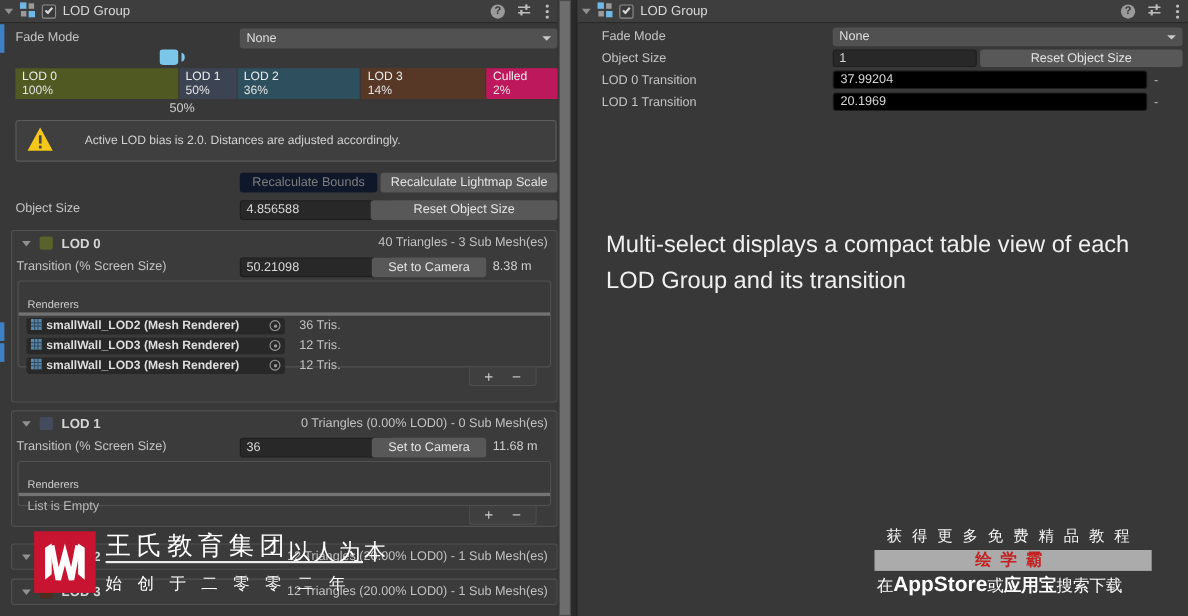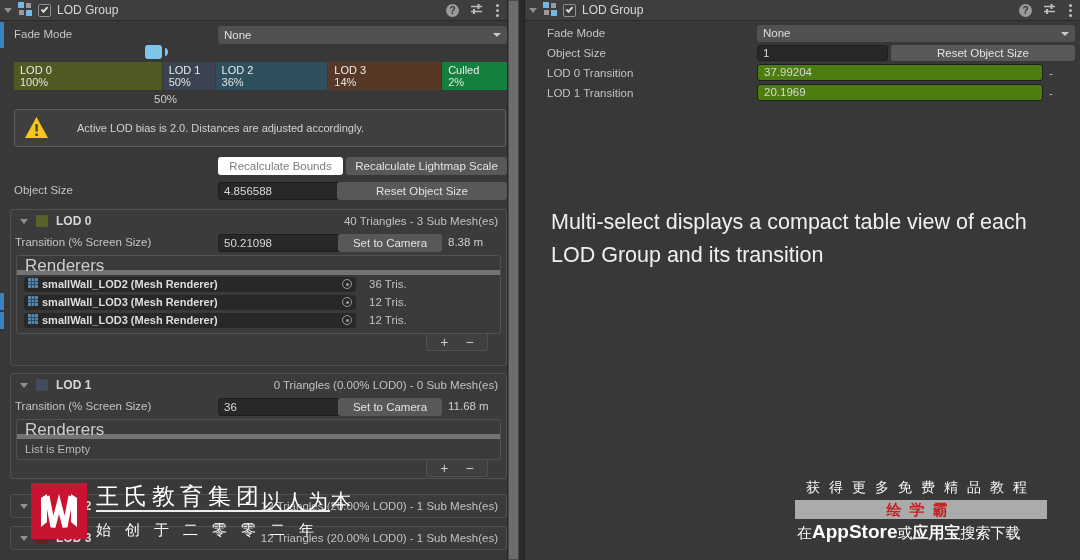--- a/index.html
+++ b/index.html
@@ -38,42 +38,42 @@
   .label { color:#c4c4c4; font-size:11.5px; }
   .dropdown { position:absolute; height:18px; background:#515151; border-radius:3px;
               line-height:18px; padding-left:6px; color:#dfdfdf; }
   .dropdown .caret { position:absolute; right:6px; top:7px; width:0; height:0;
                      border-left:4px solid transparent; border-right:4px solid transparent;
                      border-top:4.5px solid #c9c9c9; }
   .field { position:absolute; background:#282828; border:1px solid #1e1e1e; border-radius:3px;
            color:#d8d8d8; padding-left:5px; line-height:16px; height:18px; }
   .btn { position:absolute; height:18px; border-radius:3px; background:#585858; color:#e3e3e3;
          text-align:center; line-height:18px; font-size:11.5px; }
-  .btn.disabled { background:#ffffff; color:#7d7d7d; }
+  .btn.disabled { background:#0f172a; color:#7d7d7d; }
 
   
   .accent-bar { position:absolute; left:0; width:4px; background:#3d80c4; z-index:3; }
   #sel-fade { top:22px; height:26px; }
   #sel-row1 { top:293px; height:17px; }
   #sel-row2 { top:312px; height:17px; }
 
   #fade-label-l { position:absolute; left:14px; top:28px; }
   #fade-dd-l { left:218px; top:26px; width:289px; }
 
   #camera-icon { position:absolute; left:145px; top:43px; }
   #lod-bar { position:absolute; left:14px; top:62px; width:494px; height:28px; display:flex; }
   .seg { height:28px; margin-right:1px; padding:2px 0 0 6px; overflow:hidden; }
   .seg:last-child { margin-right:0; }
   .seg .nm { font-size:11px; color:#ececec; display:block; line-height:12px; }
   .seg .pc { font-size:11px; color:#e2e2e2; display:block; line-height:12px; }
   #seg-lod0 { width:148px; background:#4f5921; }
   #seg-lod1 { width:52px;  background:#3c4454; }
   #seg-lod2 { width:112px; background:#2e4f5e; }
   #seg-lod3 { width:113px; background:#573827; }
-  #seg-culled { width:66px; background:#15803d; }
+  #seg-culled { width:66px; background:#be185d; }
   #cam-pct { position:absolute; left:154px; top:93px; font-size:11.5px; color:#cfcfcf; }
 
   #warn-box { position:absolute; left:14px; top:109px; width:492px; height:38px; background:#3f3f3f;
               border:1px solid #5c5c5c; border-radius:3px; display:flex; align-items:center; gap:28px; padding-left:9px; }
   #warn-box .wtext { font-size:11px; color:#d2d2d2; }
 
   #btn-bounds   { left:218px; top:157px; width:125px; }
   #btn-lightmap { left:346px; top:157px; width:161px; }
   #objsize-label-l { position:absolute; left:14px; top:184px; }
   #objsize-field-l { left:218px; top:182px; width:139px; }
@@ -88,45 +88,45 @@
   .swatch { width:12px; height:12px; border-radius:2px; flex:0 0 auto; }
   .sw-0 { background:#59622a; } .sw-1 { background:#434c5e; } .sw-2 { background:#2e4f5e; } .sw-3 { background:#4c2d20; }
   .ltitle { font-weight:bold; font-size:12px; color:#d6d6d6; }
   .linfo { margin-left:auto; font-size:11.5px; color:#c2c2c2; white-space:nowrap; }
   .trans-label { position:absolute; left:4px; top:26px; }
   .trans-field { left:207px; top:24px; width:140px; }
   .stc-btn { left:327px; top:24px; width:104px;text-align:center; }
   .dist { position:absolute; left:437px; top:26px; color:#cfcfcf; }
   .renbox { position:absolute; left:5px; right:5px; top:45px; border:1px solid #515151; border-radius:3px; background:#3a3a3a; }
   #renbox-0 { height:79px; } #renbox-1 { height:41px; }
-  .renhdr { height:19px; line-height:19px; padding-left:8px; border-bottom:5px solid #737373;
-            font-size:17px; color:#cdcdcd; }
+  .renhdr { height:19px; line-height:19px; padding-left:8px; border-bottom:3px solid #737373;
+            font-size:10px; color:#cdcdcd;margin-top:12px; }
   .renrow { height:18px; display:flex; align-items:center; padding-left:7px; }
-  .objfield { width:332px; height:15px; background:#282828; border-radius:3px; display:flex;
+  .objfield { width:235px; height:15px; background:#282828; border-radius:3px; display:flex;
               align-items:center; gap:4px; padding:0 4px; }
   .objname { font-weight:bold; font-size:11px; color:#dedede; white-space:nowrap; overflow:hidden; }
   .picker { margin-left:auto; width:10px; height:10px; border:1px solid #9a9a9a; border-radius:50%;
             position:relative; flex:0 0 auto; }
   .picker::after { content:""; position:absolute; left:2.5px; top:2.5px; width:3px; height:3px;
                    border-radius:50%; background:#9a9a9a; }
   .tris { margin-left:13px; font-size:11.5px; color:#c2c2c2; }
   .empty-row { height:20px; line-height:20px; padding-left:8px; color:#b8b8b8; font-size:11.5px; }
   .listfooter { position:absolute; right:12px; bottom:-18px; width:62px; height:17px; background:#3f3f3f;
                 border:1px solid #515151; border-top:none; border-radius:0 0 3px 3px;
                 display:flex; align-items:center; justify-content:center; gap:17px; }
   .pm { color:#cacaca; font-size:14px; line-height:12px; }
 
   
   .rlabel { position:absolute; left:22px; }
   #r-fade-label { top:27px; } #r-objsize-label { top:47px; } #r-t0-label { top:67px; } #r-t1-label { top:87px; }
   #fade-dd-r { left:232px; top:25px; width:318px; height:17px; line-height:17px; }
   #objsize-field-r { left:232px; top:45px; width:131px; height:16px; line-height:14px; }
   #btn-reset-r { left:366px; top:45px; width:184px; height:16px; line-height:16px; }
   .tfield { position:absolute; left:232px; width:286px; height:17px; line-height:15px;
-            background:#4d7c0f; border:1px solid #1e1e1e; border-radius:3px; color:#d8d8d8; padding-left:6px; }
+            background:#000000; border:1px solid #1e1e1e; border-radius:3px; color:#d8d8d8; padding-left:6px; }
   #t0-field { top:64px; } #t1-field { top:84px; }
   .dash { position:absolute; left:524px; color:#bdbdbd; }
   #t0-dash { top:67px; } #t1-dash { top:87px; }
   #note { position:absolute; left:26px; top:206px; width:500px; font-size:21.5px; line-height:33px; color:#f0f0f0; }
 
   
   .wm { position:absolute; z-index:10; }
   #wm-logo { left:31px; top:483px; width:56px; height:56px; background:#c81430; display:flex;
              align-items:center; justify-content:center; }
   #wm-company { left:96px; top:481px; font-size:23px; letter-spacing:5px; color:#fff; white-space:nowrap; }

